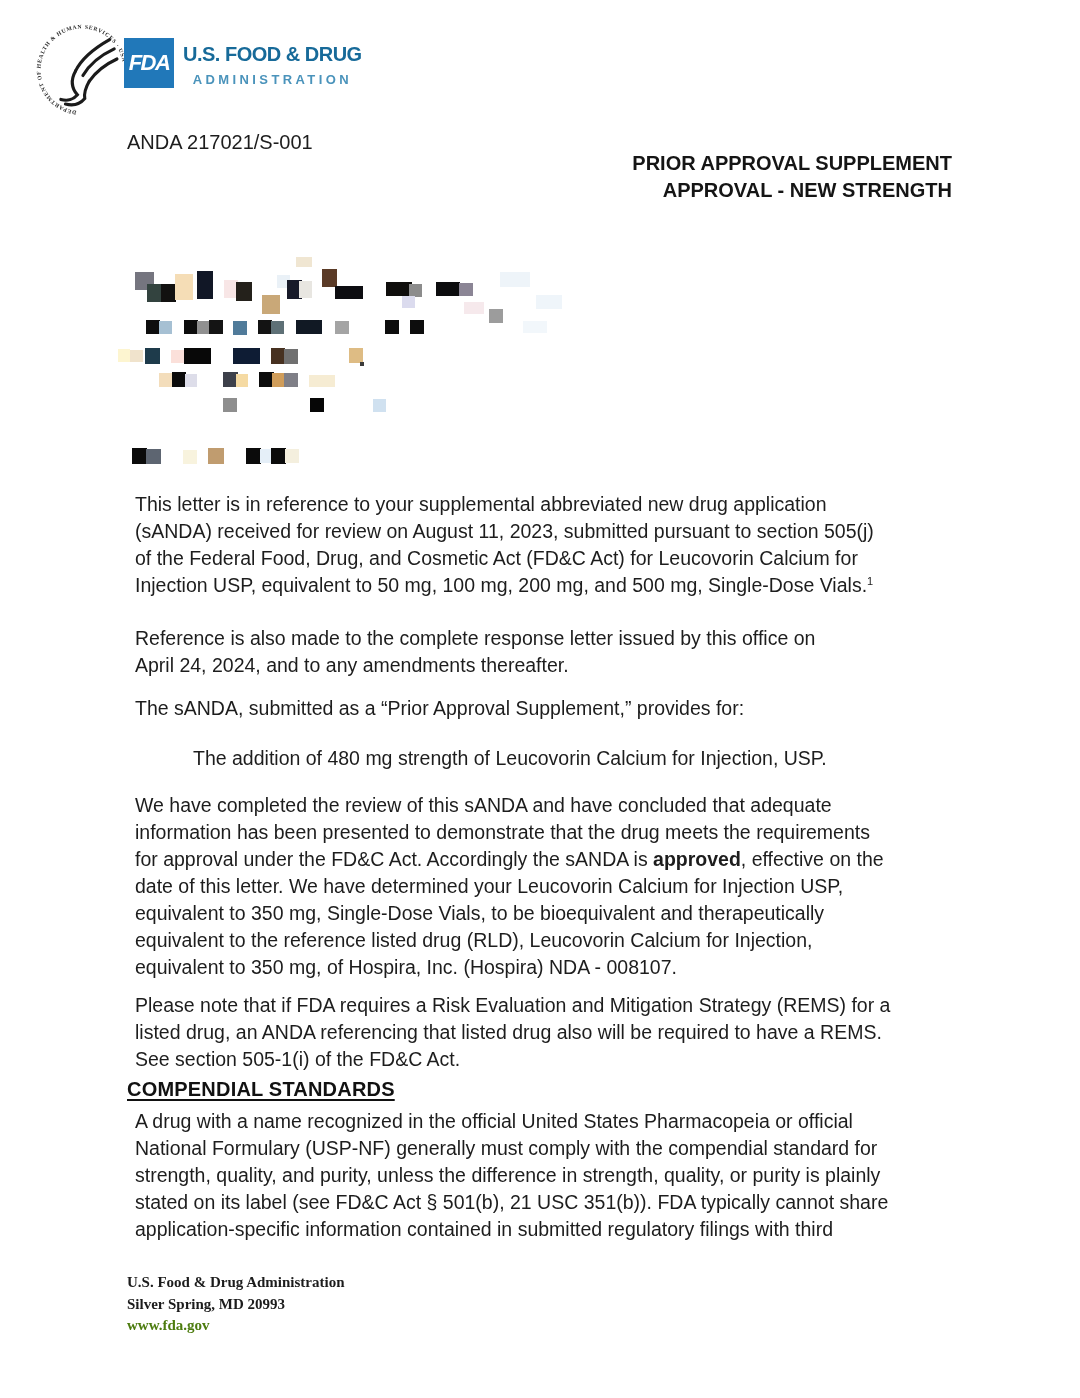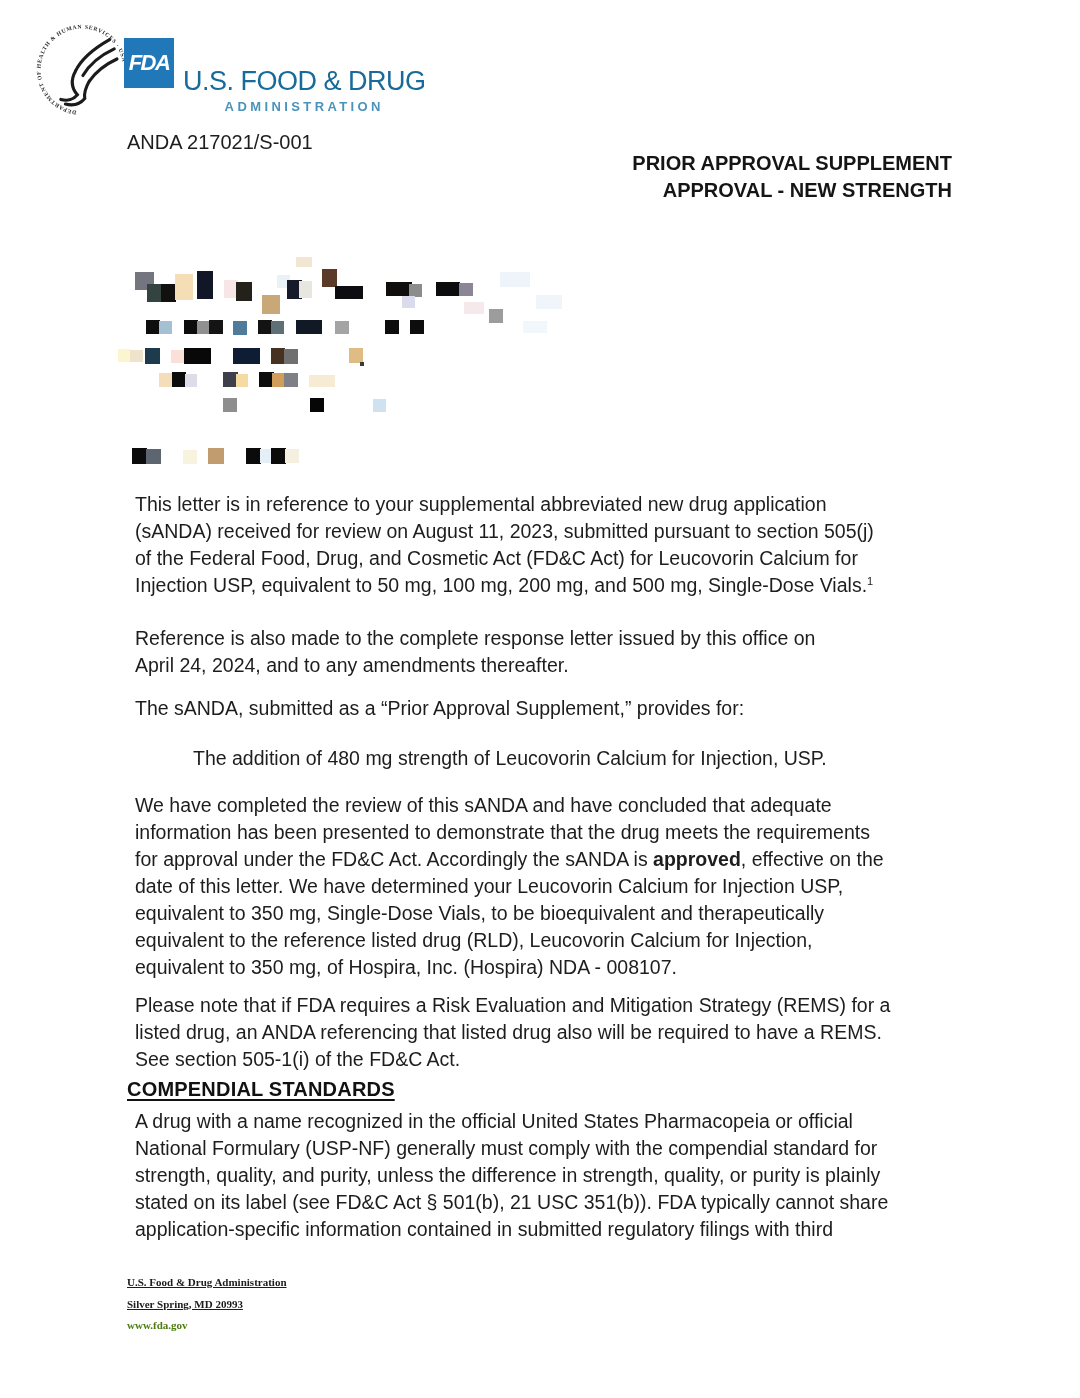--- a/index.html
+++ b/index.html
@@ -10,21 +10,21 @@
 
   
   .hhs-seal{position:absolute;left:36px;top:22px;width:92px;height:96px;}
   .fda-lockup{position:absolute;left:124px;top:38px;display:flex;align-items:flex-start;}
   .fda-square{
     width:50px;height:50px;display:flex;align-items:center;justify-content:center;
     background:#2178b9;color:#ffffff;font-weight:bold;font-size:22px;letter-spacing:-1.5px;
     font-style:italic;
   }
   .fda-words{margin-left:9px;padding-top:1px;}
-  .fda-line1{font-size:27px;font-weight:normal;letter-spacing:-0.5px;color:#176a99;line-height:30px;margin-top:27px;}
+  .fda-line1{font-size:20px;font-weight:bold;letter-spacing:-0.5px;color:#176a99;line-height:30px;}
   .fda-line2{font-size:13px;font-weight:bold;letter-spacing:3.4px;color:#4a93bb;margin-top:3px;}
 
   .anda{position:absolute;left:127px;top:131px;font-size:20px;}
   .supplement{
     position:absolute;top:150px;right:128px;text-align:right;
     font-size:20px;font-weight:bold;line-height:27px;color:#151515;
   }
 
   
   .redaction{position:absolute;left:0;top:0;width:0;height:0;}
@@ -41,23 +41,22 @@
   .section-heading{
     position:absolute;left:127px;margin:0;
     font-size:20px;font-weight:bold;color:#111111;
     text-decoration:underline;text-decoration-thickness:2px;text-underline-offset:3px;
     letter-spacing:0.2px;
   }
 
   
   .footer{
     position:absolute;left:127px;top:1272px;
-    font-family:"Liberation Serif", serif;font-weight:bold;font-size:11px;line-height:21.5px;
+    font-family:"Liberation Serif", serif;font-weight:bold;font-size:15px;line-height:21.5px;
     color:#1c1c1c;
-    text-decoration:underline;
   }
   .footer a{color:#2a7ab0;text-decoration:none;font-weight:bold;display:inline-block;}
 </style>
 </head>
 <body>
 
 <div class="page">
 
   <div class="hhs-seal">
     <svg viewBox="0 0 100 100" width="92" height="96">

